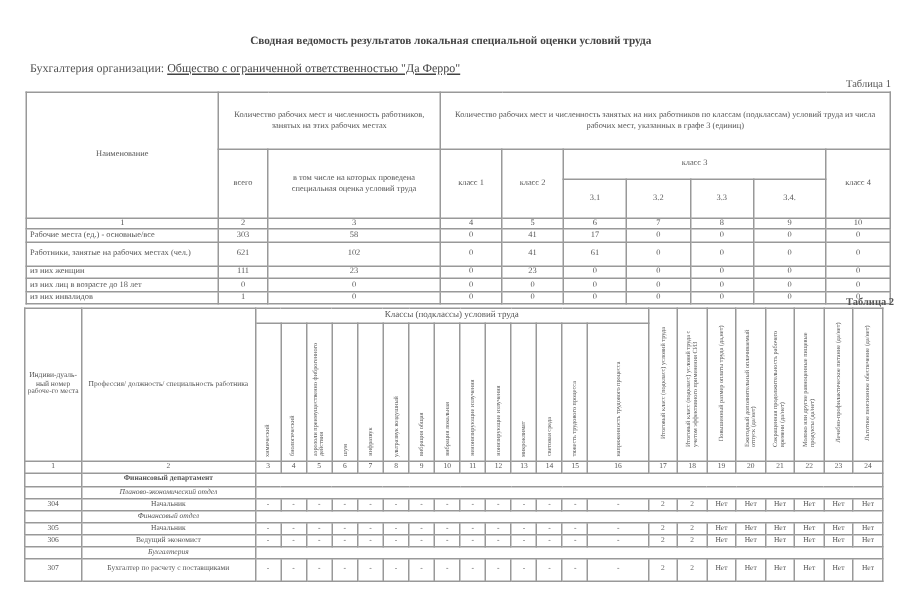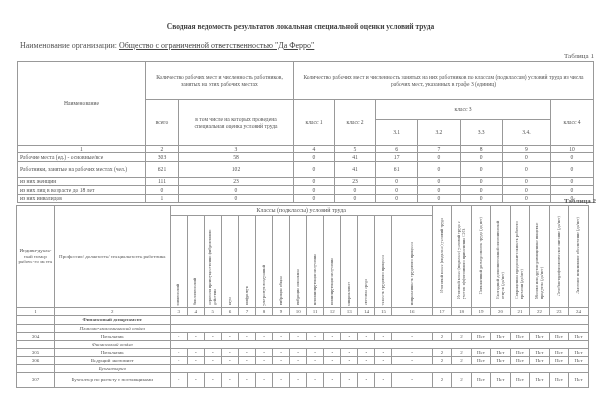--- a/index.html
+++ b/index.html
@@ -14,21 +14,21 @@
   #t1 td.l{text-align:left;padding-left:2px;}
   #t2{left:16px;top:205px;width:573px;font-size:5px;}
   .v{writing-mode:vertical-rl;transform:rotate(180deg);text-align:left;font-size:4.2px;white-space:normal;max-height:86px;line-height:1.1;display:inline-block;}
   .dept{font-weight:bold;}
   .it{font-style:italic;}
 </style>
 </head>
 <body>
 
 <div class="title">Сводная ведомость результатов локальная специальной оценки условий труда</div>
-<div class="org"><span>Наименование организации: </span><u>Общество с ограниченной ответственностью "Да Ферро"</u></div>
+<div class="org"><span>Бухгалтерия организации: </span><u>Общество с ограниченной ответственностью "Да Ферро"</u></div>
 <div class="tcap" style="left:564px;top:52px;">Таблица 1</div>
 
 <table id="t1">
   <tbody>
       <tr style="height:38px">
     <td rowspan="3" style="width:125px">Наименование</td>
     <td colspan="2">Количество рабочих мест и численность работников, занятых на этих рабочих местах</td>
     <td colspan="7">Количество рабочих мест и численность занятых на них работников по классам (подклассам) условий труда из числа рабочих мест, указанных в графе 3 (единиц)</td>
   </tr>
   <tr style="height:20px">

